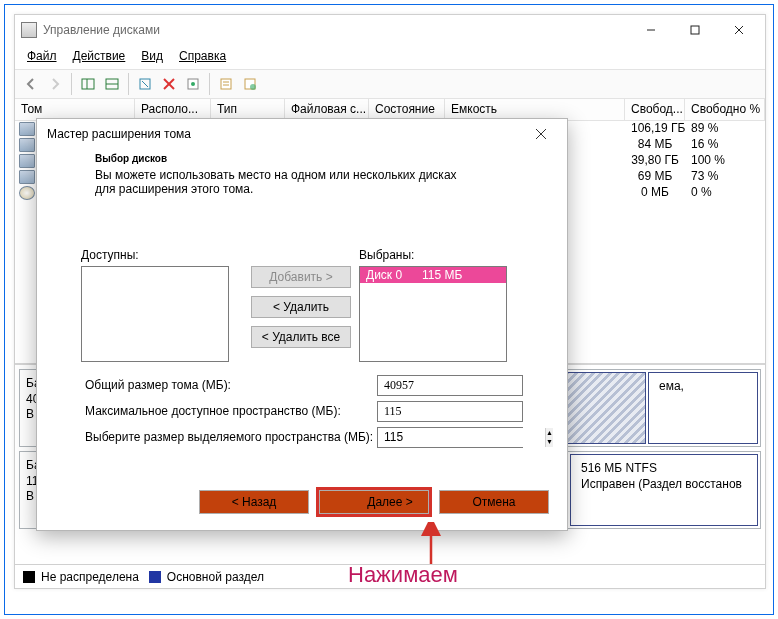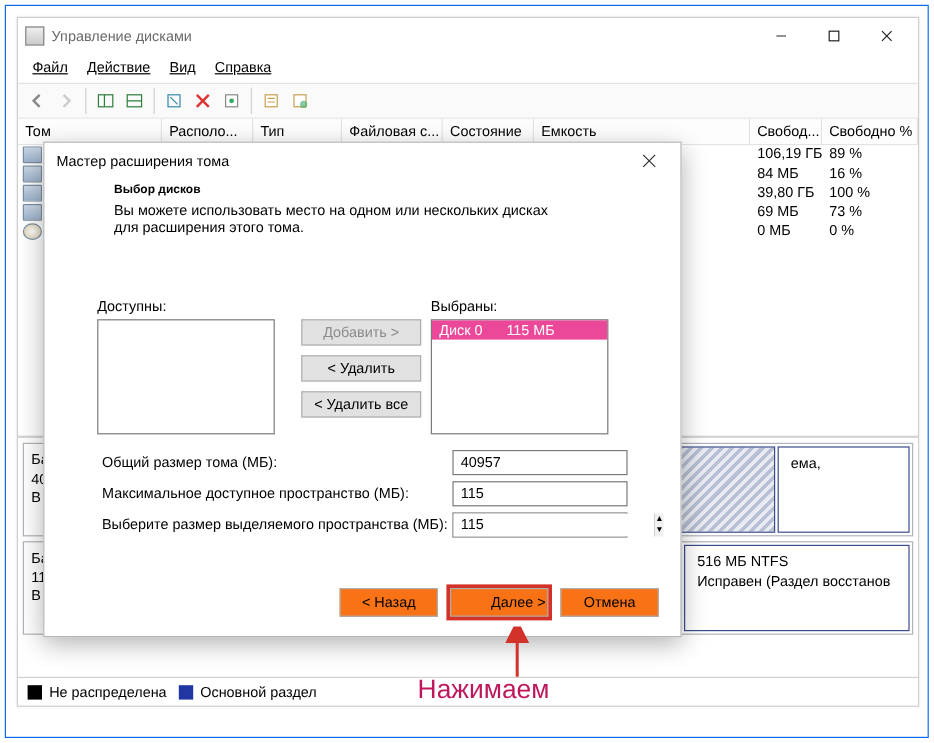--- a/index.html
+++ b/index.html
@@ -64,21 +64,21 @@
   .columns .col {
     border-right: 1px solid #e3e3e3;
     padding: 3px 6px;
     overflow: hidden; white-space: nowrap;
   }
   .rows { position: relative; background: #fff; }
   .row {
     display: flex; height: 16px; font-size: 12px;
   }
   .row .cell {
-    padding: 0 6px; overflow: hidden; white-space: nowrap;
+    padding: 0 6px; overflow: hidden; white-space: nowrap; text-align: center;
   }
   .row .icon-cell {
     width: 16px; height: 14px; margin: 1px 4px 0 4px;
     display: inline-block;
     background: linear-gradient(#c9d6e6,#9db4cc);
     border: 1px solid #7a8da1; border-radius: 1px;
   }
   .panel-bottom {
     position: absolute; left: 0; right: 0; top: 348px;
     border-top: 2px solid #d5d5d5;
@@ -155,36 +155,36 @@
     display: block; width: 100px; height: 22px; margin-bottom: 8px;
     border: 1px solid #adadad; background: #e1e1e1;
     font: inherit; text-align: center; padding: 0;
   }
   .movebtn[disabled] { color: #8b8b8b; }
   .dlg-rows { margin-top: 10px; }
   .dlg-row { height: 26px; display: flex; align-items: center; }
   .dlg-row .lbl { flex: 0 0 296px; padding-left: 4px; }
   .dlg-row .valbox {
     width: 146px; height: 21px; border: 1px solid #7a7a7a;
-    padding: 2px 6px; background: #fff;
+    padding: 2px 6px; background: #fff; font-family: Liberation Serif, serif;
   }
   .spinner {
     width: 146px; height: 21px; display: flex; border: 1px solid #7a7a7a;
     background: #fff;
   }
   .spinner input {
     flex: 1; border: none; font: inherit; padding: 2px 6px; outline: none;
   }
   .spin-btns { width: 16px; display: flex; flex-direction: column; border-left: 1px solid #cfcfcf; }
   .spin-btns div { flex: 1; display: flex; align-items: center; justify-content: center; font-size: 7px; background: #f0f0f0; }
   .dlg-footer {
     position: absolute; right: 18px; bottom: 16px; display: flex; gap: 10px;
   }
   .btn {
-    width: 82px; height: 24px; border: 1px solid #adadad; background: #f97316;
+    width: 110px; height: 24px; border: 1px solid #adadad; background: #c2410c;
     font: inherit; padding: 0;
   }
   .btn.primary-highlight {
     outline: 3px solid #d3322a;
     outline-offset: 0;
     padding-left: 32px;
   }
   .annot-arrow {
     position: absolute; left: 416px; top: 522px;
     pointer-events: none;

